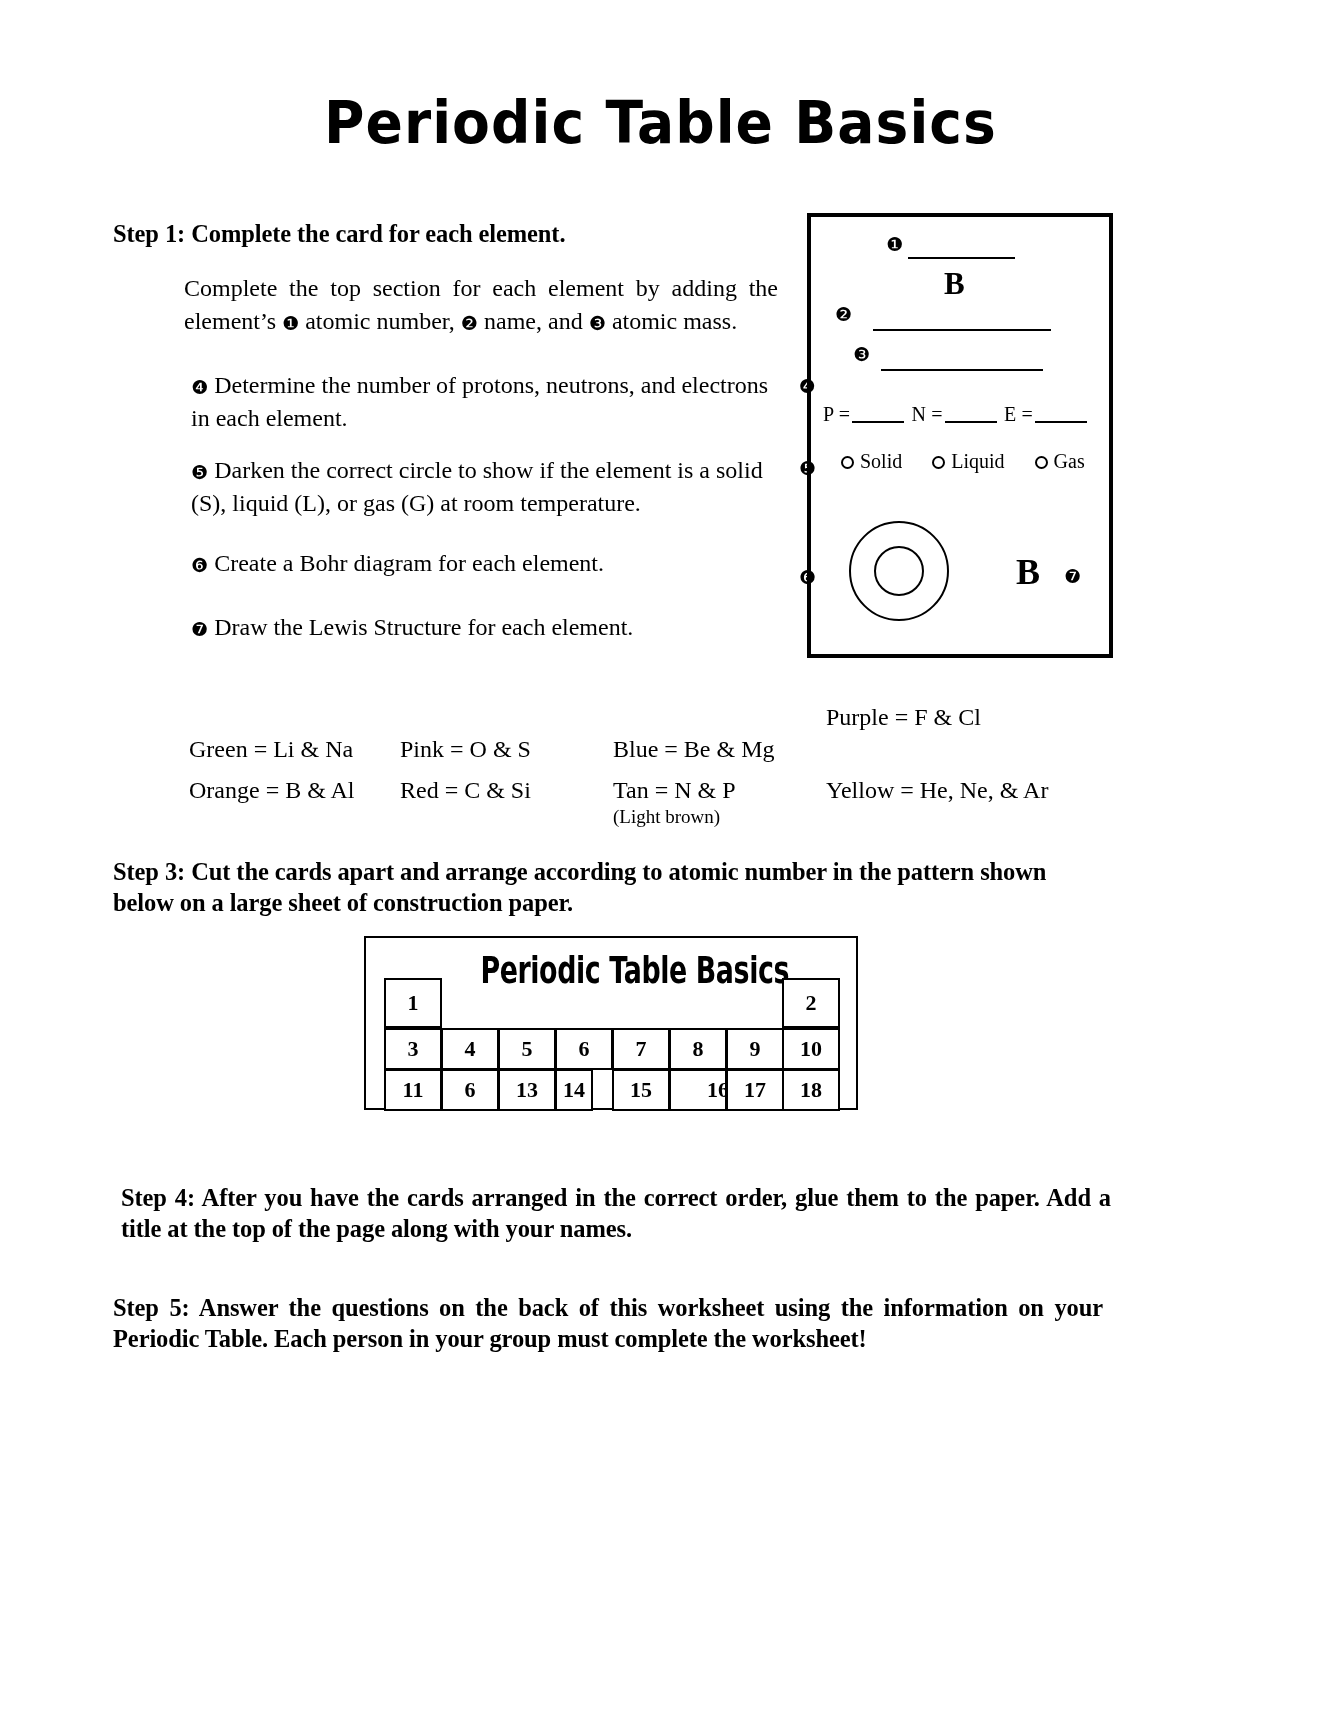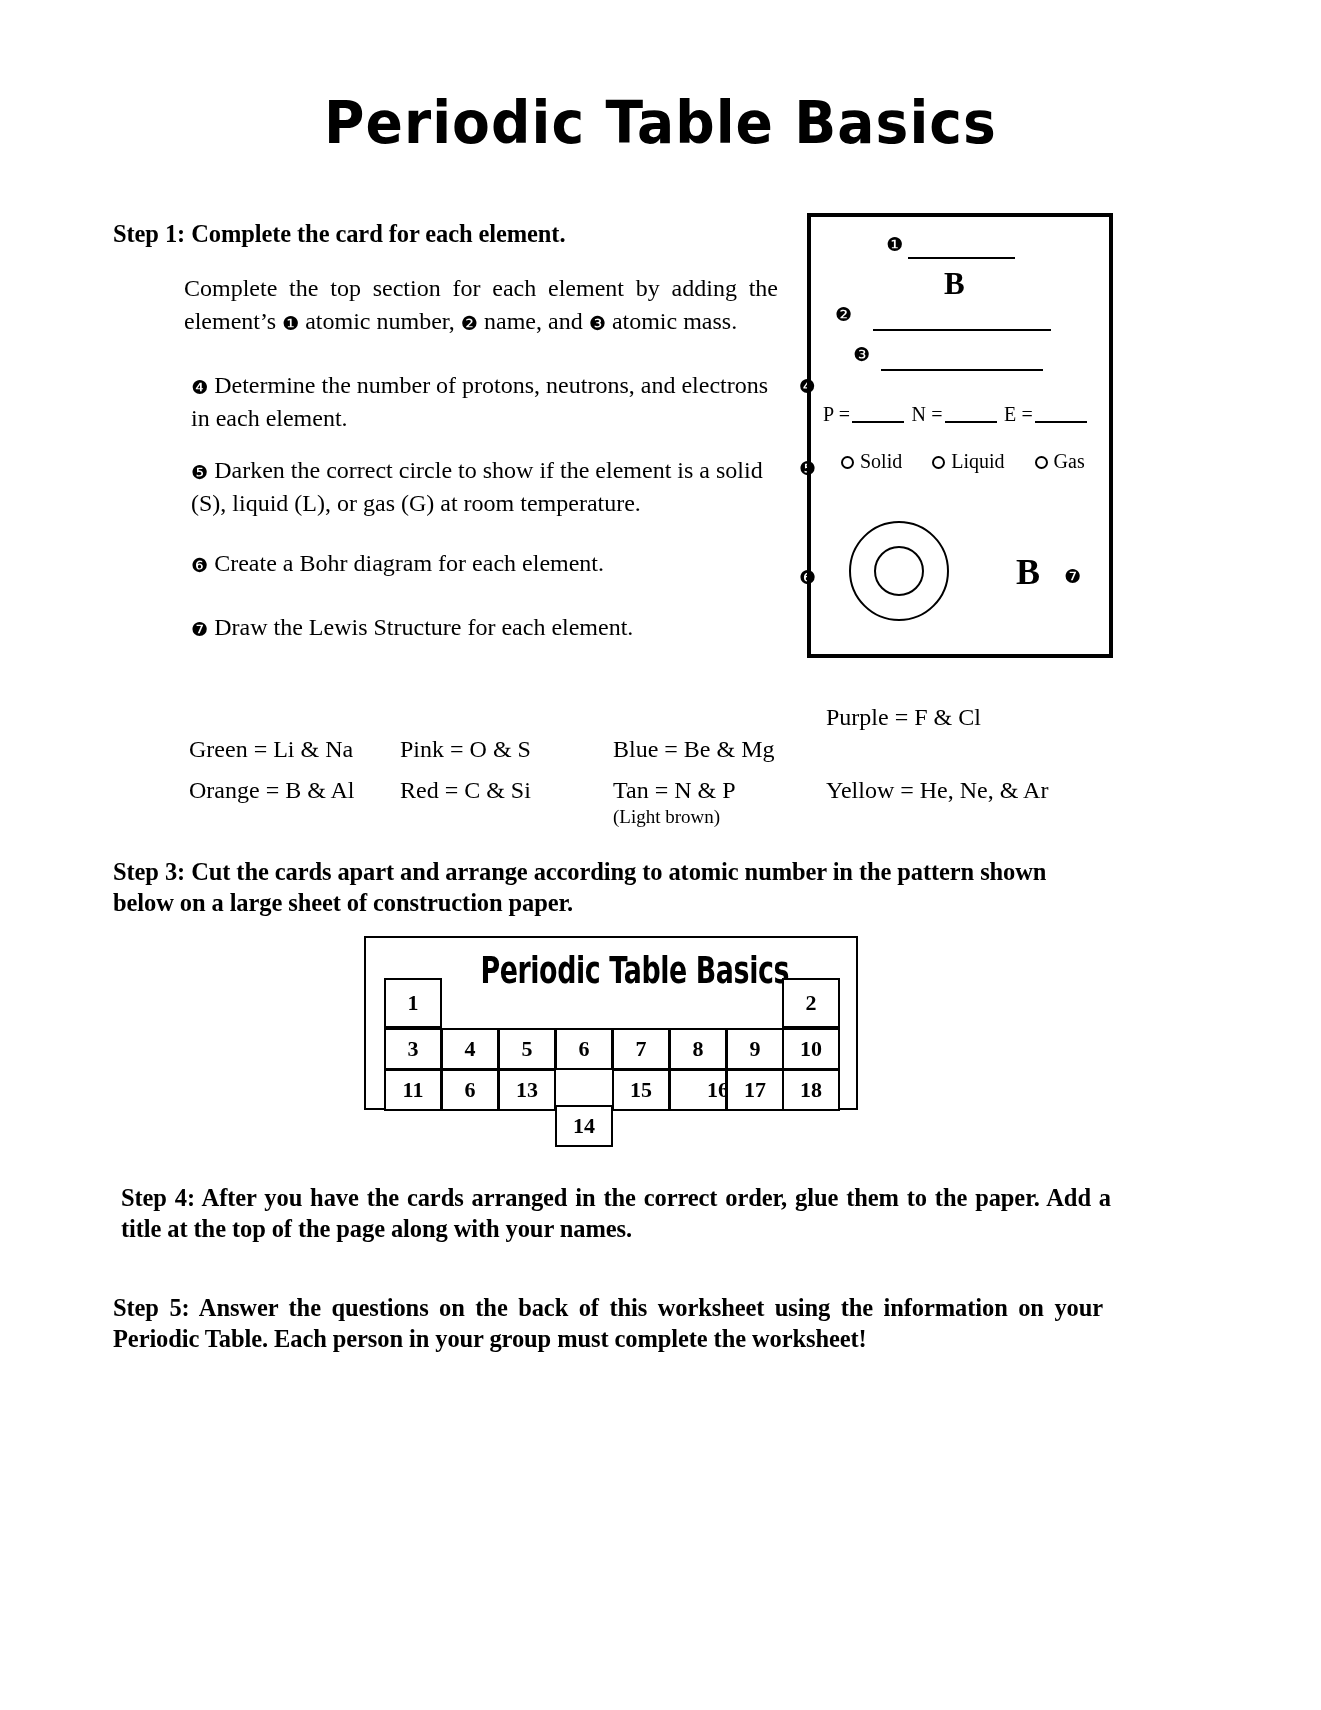--- a/index.html
+++ b/index.html
@@ -277,21 +277,21 @@
     <div class="cell" style="left:132px; top:90px; width:58px; height:42px;">5</div>
     <div class="cell" style="left:189px; top:90px; width:58px; height:42px;">6</div>
     <div class="cell" style="left:246px; top:90px; width:58px; height:42px;">7</div>
     <div class="cell" style="left:303px; top:90px; width:58px; height:42px;">8</div>
     <div class="cell" style="left:360px; top:90px; width:58px; height:42px;">9</div>
     <div class="cell" style="left:416px; top:90px; width:58px; height:42px;">10</div>
 
     <div class="cell" style="left:18px;  top:131px; width:58px; height:42px;">11</div>
     <div class="cell" style="left:75px;  top:131px; width:58px; height:42px;">6</div>
     <div class="cell" style="left:132px; top:131px; width:58px; height:42px;">13</div>
-    <div class="cell" style="left:189px; top:131px; width:58px; height:42px;margin-top:36px;">14</div>
+    <div class="cell" style="left:189px; top:131px; width:38px; height:42px;">14</div>
     <div class="cell" style="left:246px; top:131px; width:58px; height:42px;">15</div>
     <div class="cell" style="left:303px; top:131px; width:58px; height:42px;padding-left:40px;">16</div>
     <div class="cell" style="left:360px; top:131px; width:58px; height:42px;">17</div>
     <div class="cell" style="left:416px; top:131px; width:58px; height:42px;">18</div>
   </div>
 
   <div class="step-heading justified" style="left:113px; top:1182px; width:990px;margin-left:8px;">Step 4: After you have the cards arranged in the correct order, glue them to the paper. Add a title at the top of the page along with your names.</div>
 
   <div class="step-heading justified" style="left:113px; top:1292px; width:990px;">Step 5: Answer the questions on the back of this worksheet using the information on your Periodic Table. Each person in your group must complete the worksheet!</div>
 

